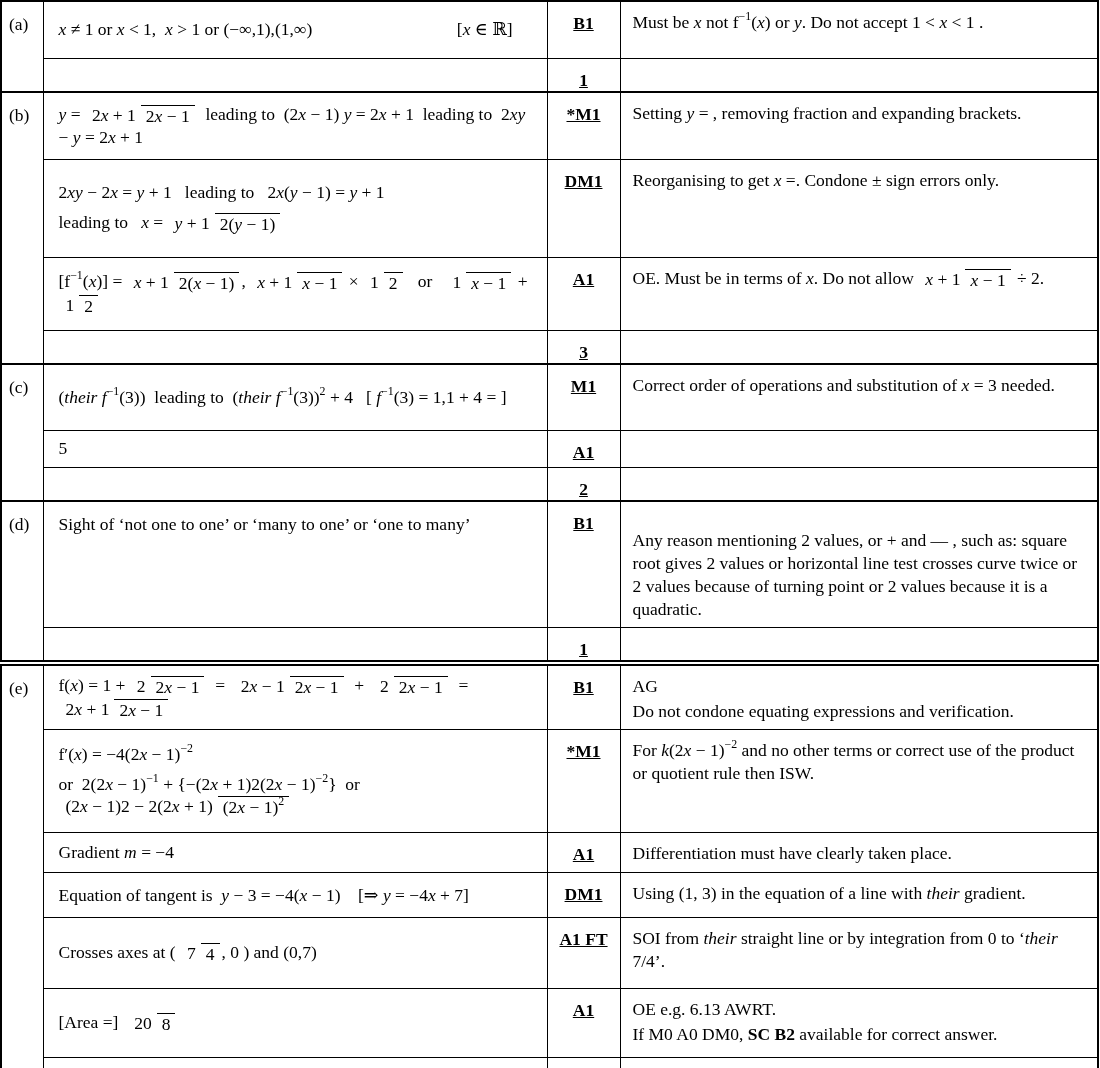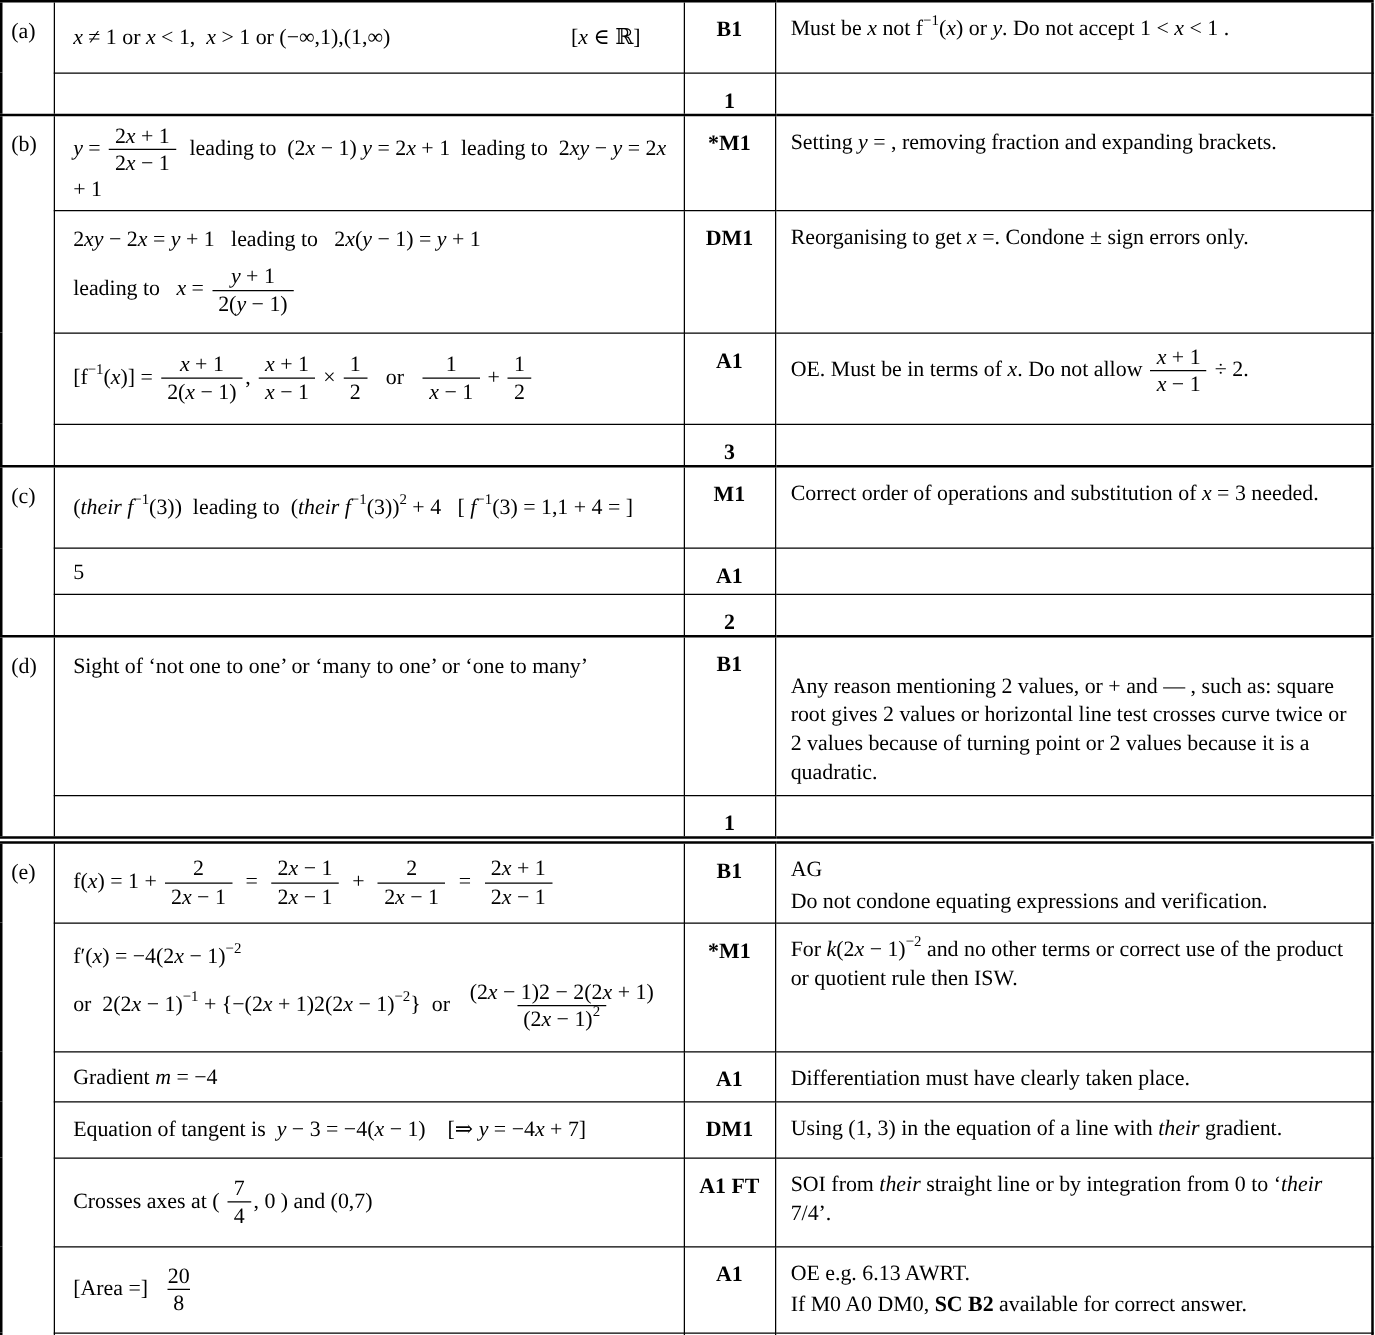--- a/index.html
+++ b/index.html
@@ -20,34 +20,34 @@
   td.part{
     vertical-align:top;text-align:left;
     padding:12px 2px 0 7px;font-size:17.5px;
   }
   td.answer{
     vertical-align:middle;padding:6px 8px 6px 15px;
   }
   tr.va-top td.answer{vertical-align:top;padding-top:12px;}
   td.mark{
     vertical-align:top;text-align:center;
-    padding:11px 2px 0 2px;font-weight:bold;font-size:17.5px;
+    padding:11px 2px 0 2px;font-weight:bold;font-size:17.5px;text-decoration:underline;
   }
   td.guid{
     vertical-align:top;padding:9px 8px 6px 12px;line-height:1.32;margin-top:40px;
   }
   tr.va-top td.guid{padding-top:27px;}
   .line{display:flex;justify-content:space-between;align-items:center;}
   .line + .line{margin-top:9px;}
   .line .l{white-space:pre-wrap;}
   .line .r{white-space:pre-wrap;padding-right:26px;}
   .gline{white-space:normal;}
   .gline + .gline{margin-top:2px;}
   .fr{
-    display:inline-flex;flex-direction:column;align-items:center;
+    display:inline-flex;flex-direction:row;align-items:flex-end;
     vertical-align:middle;margin:0 2px;text-align:center;line-height:1.12;
   }
   .fr .nu{display:block;padding:0 5px 1px 5px;}
   .fr .de{display:block;border-top:1.4px solid #000;padding:1px 5px 0 5px;}
   sup{font-size:68%;line-height:0;position:relative;top:-0.1em;}
 </style>
 </head>
 <body>
 
 <div class="page">

